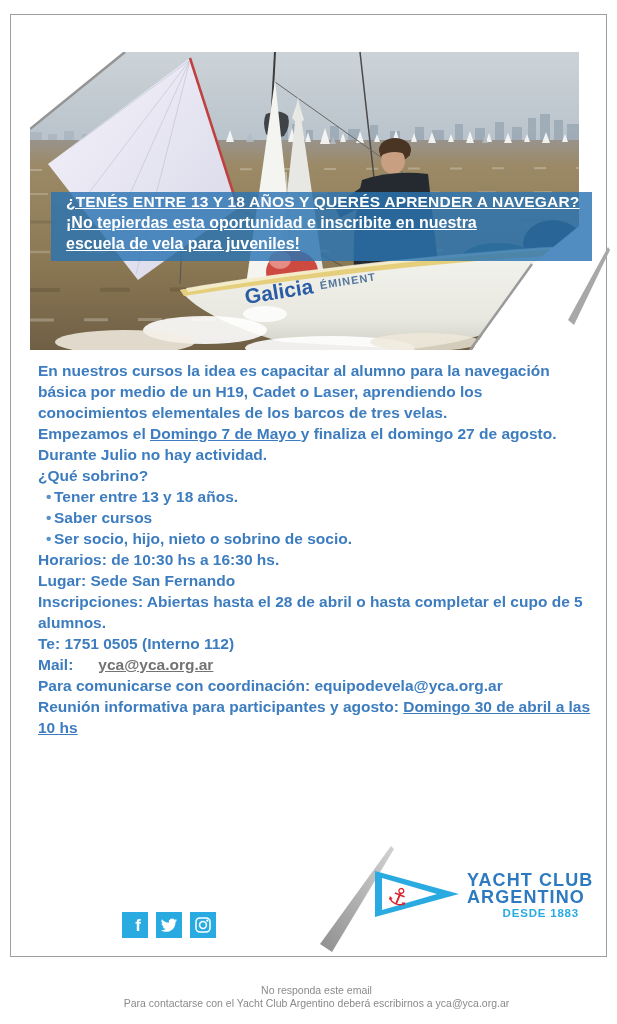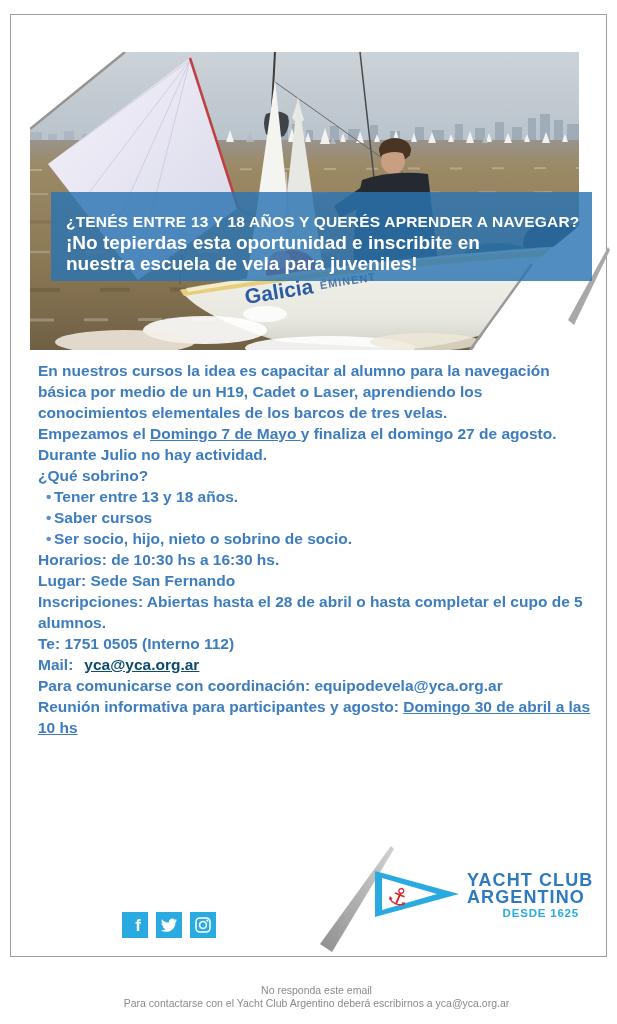--- a/index.html
+++ b/index.html
@@ -9,42 +9,42 @@
 
   .email-box { position:absolute; left:10px; top:14px; width:597px; height:943px;
                border:1px solid #9e9e9e; background:#fff; }
 
   
   .hero { position:absolute; left:19px; top:37px; width:549px; height:298px; overflow:hidden; }
   .hero svg { display:block; }
 
   .banner { position:absolute; left:40px; top:177px; width:541px;
             background:rgba(43,116,178,0.82); color:#ffffff;
-            padding:20px 8px 7px 15px; z-index:5; }
+            padding:0 8px 7px 15px; z-index:5;text-decoration:underline; }
   .banner .headline { font-size:15.5px; font-weight:bold; line-height:20px; white-space:nowrap; letter-spacing:0.2px; }
-  .banner .subline  { font-size:19px; font-weight:600; line-height:21px; max-width:470px; }
+  .banner .subline  { font-size:16px; font-weight:600; line-height:21px; max-width:470px; }
 
   .slash-br-outer { position:absolute; left:555px; top:230px; z-index:2; }
   .slash-logo { position:absolute; left:295px; top:825px; }
 
   
   .copy { position:absolute; left:27px; top:345px; width:554px;
           color:#3d7dbf; font-size:15.5px; font-weight:600; line-height:21px; }
   .copy .para { margin:0; }
   .p-dates { margin-top:7px; }
   .p-needs-title { margin-top:22px; }
   .bullet-row { display:flex; }
   .bullet-row .dot { width:16px; padding-left:8px; flex:0 0 auto; color:#5a92c9; }
   .p-schedule { margin-top:6px; }
   .p-location { margin-top:14px; }
   .p-phone { margin-top:6px; }
   .p-meeting { margin-top:11px; }
   .u { text-decoration:underline; }
   .b { font-weight:bold; }
-  a.mail-link { color:#0c4a6e; text-decoration:underline; font-weight:600; margin-left:11px; }
+  a.mail-link { color:#737373; text-decoration:underline; font-weight:600; margin-left:25px; }
 
   
   .social { position:absolute; left:111px; top:897px; display:flex; gap:8px; }
   .social .sq { width:26px; height:26px; background:#29ABE2; display:flex; align-items:center; justify-content:center; }
   .social .sq .fb { color:#fff; font-weight:bold; font-size:17px; line-height:1; padding-left:6px; }
 
   .burgee { position:absolute; left:364px; top:856px; }
   .brand-text { position:absolute; left:456px; top:857px; width:112px; text-align:left; }
   .brand-text .l1, .brand-text .l2 { font-size:18px; font-weight:bold; color:#2d7ac0; letter-spacing:1.1px; line-height:17px; white-space:nowrap; }
   .brand-text .l3 { font-size:11.5px; font-weight:bold; color:#29ABE2; letter-spacing:0.8px; text-align:right; margin-top:1px; }
@@ -228,21 +228,21 @@
 
     <svg class="burgee" width="86" height="48" viewBox="0 0 86 48">
       <polygon points="0,0 84,23 0,46" fill="#29ABE2"></polygon>
       <polygon points="7,7 62,23 7,39" fill="#ffffff"></polygon>
       <text x="14" y="33" transform="rotate(22 22 23)" font-family="DejaVu Sans, sans-serif" font-size="24" fill="#d8232a">⚓</text>
     </svg>
 
     <div class="brand-text">
       <div class="l1">YACHT CLUB</div>
       <div class="l2">ARGENTINO</div>
-      <div class="l3">DESDE 1625</div>
+      <div class="l3">DESDE 1883</div>
     </div>
 
   </div>
 
   <div class="page-footer">
     <div>No responda este email</div>
     <div>Para contactarse con el Yacht Club Argentino deberá escribirnos a yca@yca.org.ar</div>
   </div>
 </div>
 

